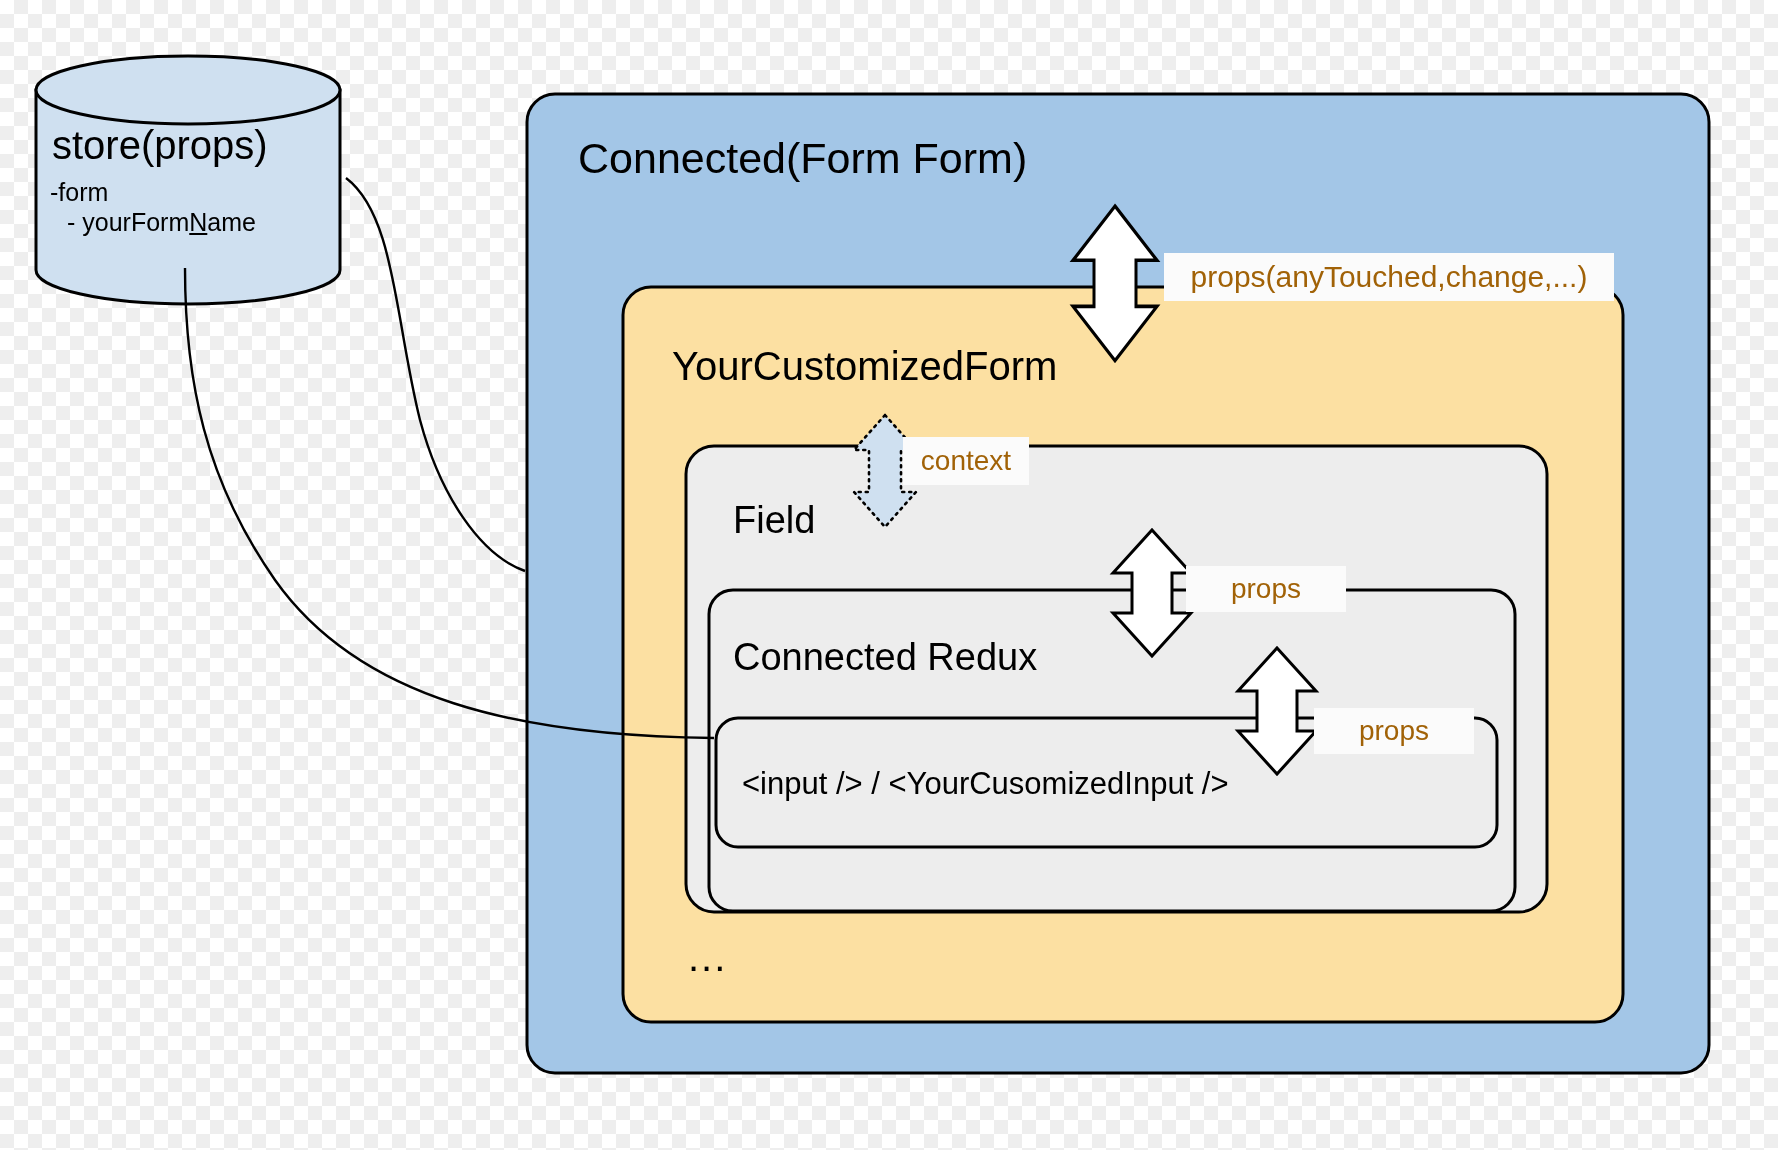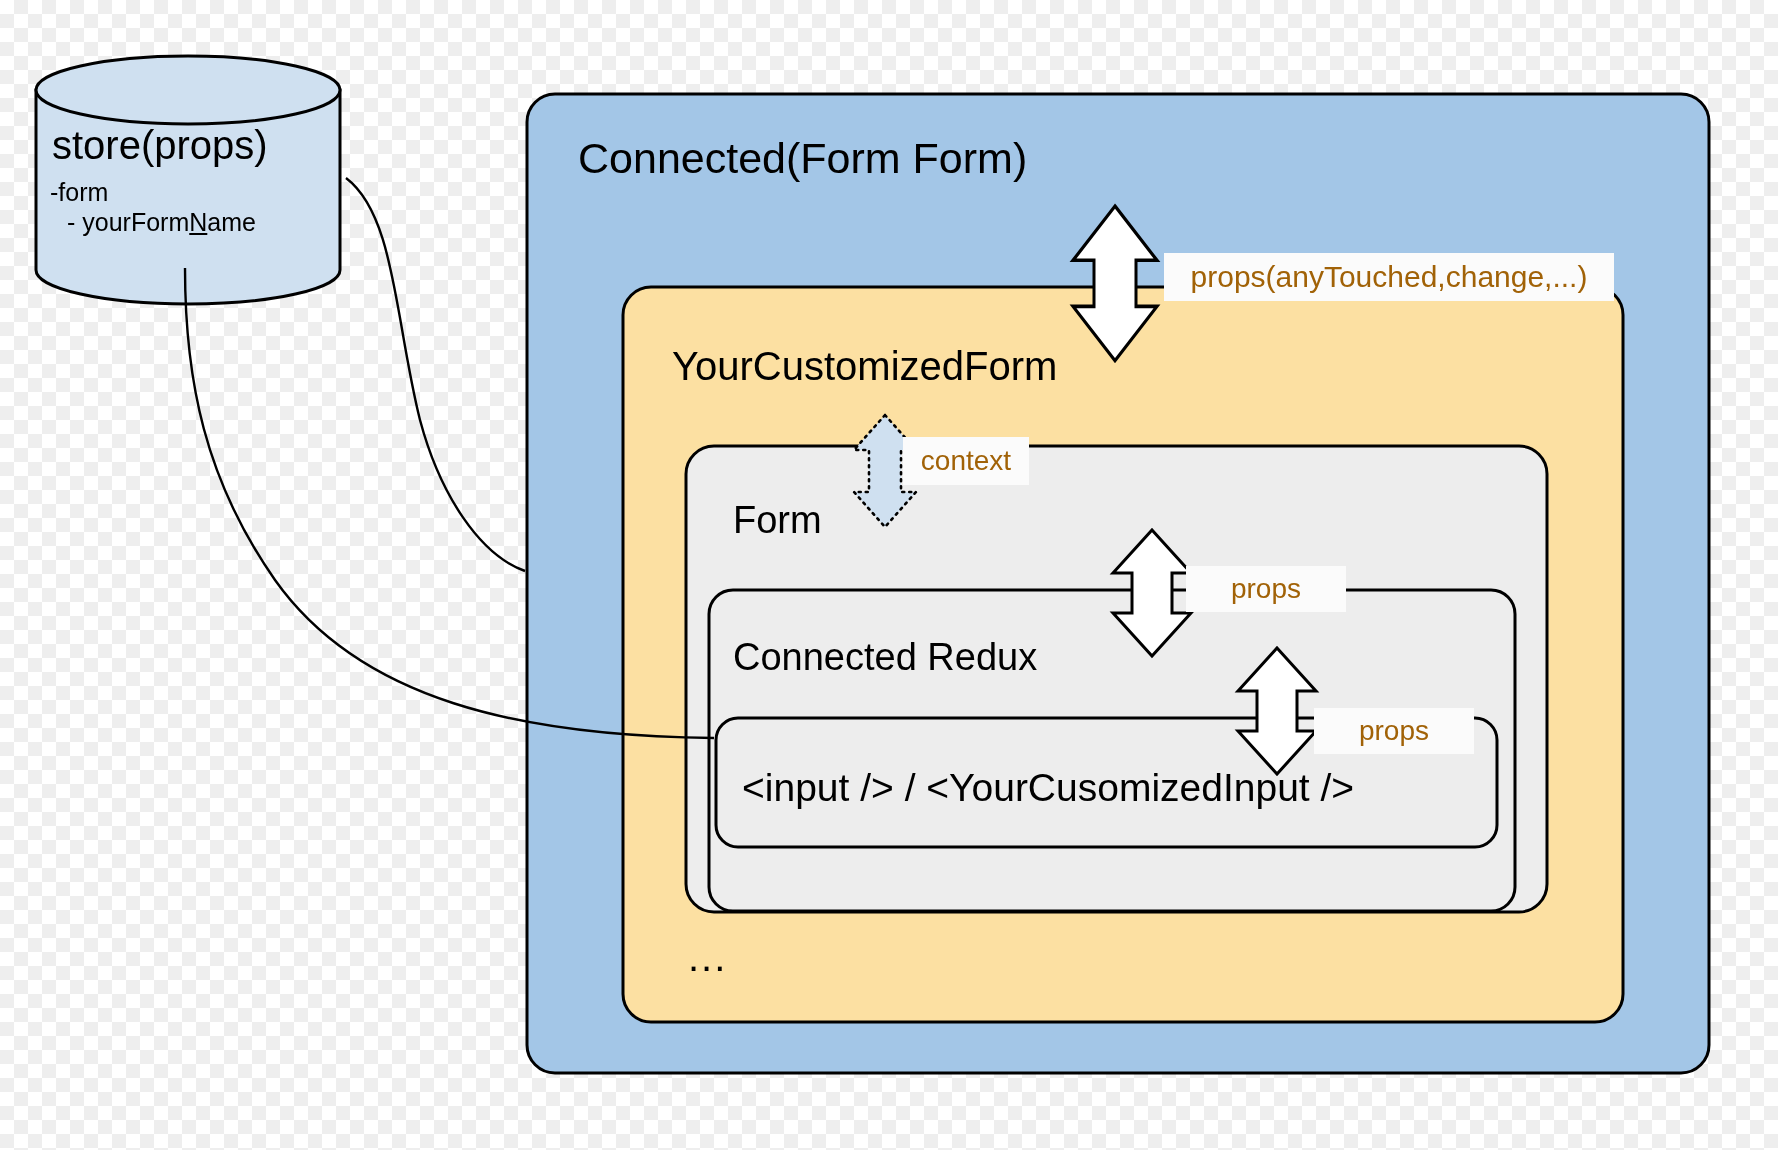--- a/index.html
+++ b/index.html
@@ -33,21 +33,21 @@
     color: #000000;
     white-space: nowrap;
     line-height: 1.1;
   }
   .title-xl { font-size: 43px; }
   .title-lg { font-size: 40px; }
   .title-md { font-size: 38px; }
   .cyl-title { font-size: 40px; }
   .cyl-sub1 { font-size: 25px; }
   .cyl-sub2 { font-size: 25px; }
-  .code-text { font-size: 39px; text-align: right; }
+  .code-text { font-size: 31px; text-align: right; }
   .ellipsis-text { font-size: 40px; letter-spacing: 2px; }
   .tag-label {
     position: absolute;
     background: #fbfbfb;
     color: #a16207;
     white-space: nowrap;
     display: flex;
     align-items: center;
     justify-content: center;
     font-size: 30px;
@@ -102,21 +102,21 @@
   <div class="box-label cyl-title" style="left:52px; top:123px;">store(props)</div>
   <div class="box-label cyl-sub1" style="left:50px; top:179px;">-form</div>
   <div class="box-label cyl-sub2" style="left:67px; top:209px;">
     <span>- yourForm</span><span class="underline-n">N</span><span>ame</span>
   </div>
 
   <div class="box-label title-xl" style="left:578px; top:135px;">Connected(Form Form)</div>
 
   <div class="box-label title-lg" style="left:672px; top:344px;">YourCustomizedForm</div>
 
-  <div class="box-label title-md" style="left:733px; top:500px;">Form</div>
+  <div class="box-label title-md" style="left:733px; top:500px;">Field</div>
 
   <div class="box-label title-md" style="left:733px; top:637px;">Connected Redux</div>
 
   <div class="box-label code-text" style="left:742px; top:767px;">&lt;input /&gt; / &lt;YourCusomizedInput /&gt;</div>
 
   <div class="box-label ellipsis-text" style="left:688px; top:935px;">...</div>
 
   <div class="tag-label" style="left:1164px; top:253px; width:450px; height:48px;">props(anyTouched,change,...)</div>
 
   <div class="tag-label small" style="left:903px; top:437px; width:126px; height:48px;">context</div>

